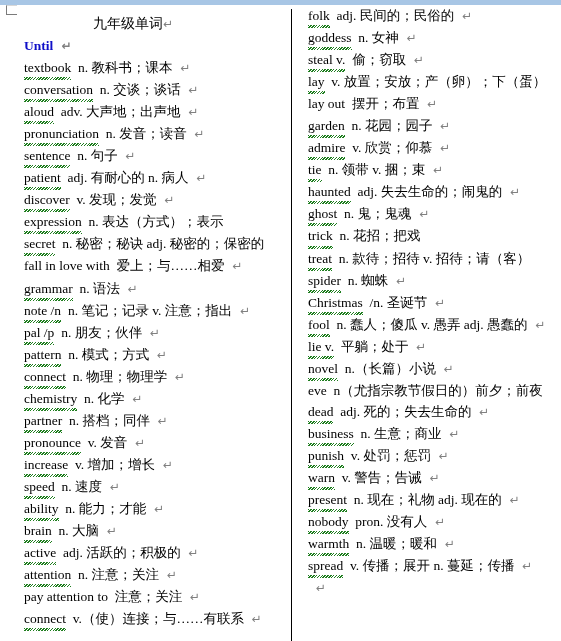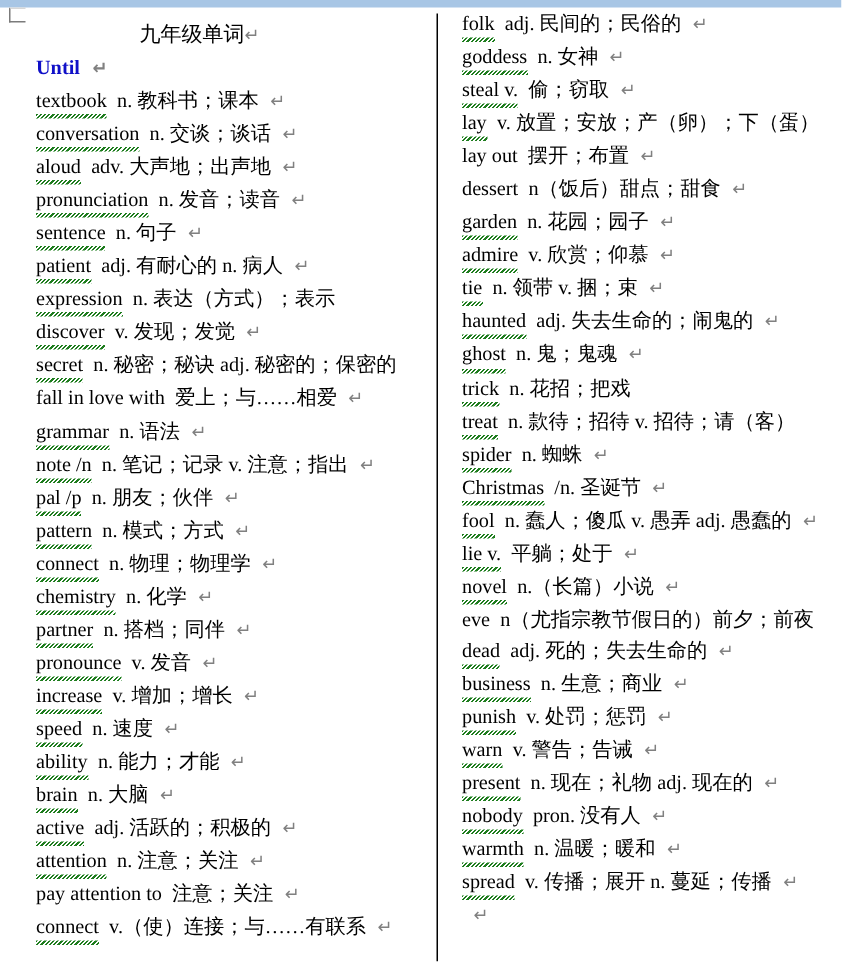--- a/index.html
+++ b/index.html
@@ -118,22 +118,22 @@
       <span>九年级单词</span><span class="pilcrow">↵</span>
     </div>
     <div id="left-entries">
         <div class="entry heading-entry"><span class="">Until</span><span class="pilcrow">&nbsp;&nbsp;↵</span></div>
         <div class="entry"><span class="sq">textbook</span><span class="sp">&nbsp;&nbsp;</span><span>n. 教科书；课本</span><span class="pilcrow">&nbsp;&nbsp;↵</span></div>
         <div class="entry"><span class="sq">conversation</span><span class="sp">&nbsp;&nbsp;</span><span>n. 交谈；谈话</span><span class="pilcrow">&nbsp;&nbsp;↵</span></div>
         <div class="entry"><span class="sq">aloud</span><span class="sp">&nbsp;&nbsp;</span><span>adv. 大声地；出声地</span><span class="pilcrow">&nbsp;&nbsp;↵</span></div>
         <div class="entry"><span class="sq">pronunciation</span><span class="sp">&nbsp;&nbsp;</span><span>n. 发音；读音</span><span class="pilcrow">&nbsp;&nbsp;↵</span></div>
         <div class="entry"><span class="sq">sentence</span><span class="sp">&nbsp;&nbsp;</span><span>n. 句子</span><span class="pilcrow">&nbsp;&nbsp;↵</span></div>
         <div class="entry"><span class="sq">patient</span><span class="sp">&nbsp;&nbsp;</span><span>adj. 有耐心的  n. 病人</span><span class="pilcrow">&nbsp;&nbsp;↵</span></div>
+        <div class="entry"><span class="sq">discover</span><span class="sp">&nbsp;&nbsp;</span><span>v. 发现；发觉</span><span class="pilcrow">&nbsp;&nbsp;↵</span></div>
         <div class="entry"><span class="sq">expression</span><span class="sp">&nbsp;&nbsp;</span><span>n. 表达（方式）；表示</span></div>
-        <div class="entry"><span class="sq">discover</span><span class="sp">&nbsp;&nbsp;</span><span>v. 发现；发觉</span><span class="pilcrow">&nbsp;&nbsp;↵</span></div>
         <div class="entry"><span class="sq">secret</span><span class="sp">&nbsp;&nbsp;</span><span>n. 秘密；秘诀  adj. 秘密的；保密的</span></div>
         <div class="entry"><span class="">fall in love with</span><span class="sp">&nbsp;&nbsp;</span><span>爱上；与……相爱</span><span class="pilcrow">&nbsp;&nbsp;↵</span></div>
         <div class="entry"><span class="sq">grammar</span><span class="sp">&nbsp;&nbsp;</span><span>n. 语法</span><span class="pilcrow">&nbsp;&nbsp;↵</span></div>
         <div class="entry"><span class="sq">note /n</span><span class="sp">&nbsp;&nbsp;</span><span>n. 笔记；记录 v. 注意；指出</span><span class="pilcrow">&nbsp;&nbsp;↵</span></div>
         <div class="entry"><span class="sq">pal /p</span><span class="sp">&nbsp;&nbsp;</span><span>n. 朋友；伙伴</span><span class="pilcrow">&nbsp;&nbsp;↵</span></div>
         <div class="entry"><span class="sq">pattern</span><span class="sp">&nbsp;&nbsp;</span><span>n. 模式；方式</span><span class="pilcrow">&nbsp;&nbsp;↵</span></div>
         <div class="entry"><span class="sq">connect</span><span class="sp">&nbsp;&nbsp;</span><span>n. 物理；物理学</span><span class="pilcrow">&nbsp;&nbsp;↵</span></div>
         <div class="entry"><span class="sq">chemistry</span><span class="sp">&nbsp;&nbsp;</span><span>n. 化学</span><span class="pilcrow">&nbsp;&nbsp;↵</span></div>
         <div class="entry"><span class="sq">partner</span><span class="sp">&nbsp;&nbsp;</span><span>n. 搭档；同伴</span><span class="pilcrow">&nbsp;&nbsp;↵</span></div>
         <div class="entry"><span class="sq">pronounce</span><span class="sp">&nbsp;&nbsp;</span><span>v. 发音</span><span class="pilcrow">&nbsp;&nbsp;↵</span></div>
@@ -148,21 +148,20 @@
       </div>
   </div>
 
   <div class="col col-right">
     <div id="right-entries">
         <div class="entry"><span class="sq">folk</span><span class="sp">&nbsp;&nbsp;</span><span>adj. 民间的；民俗的</span><span class="pilcrow">&nbsp;&nbsp;↵</span></div>
         <div class="entry"><span class="sq">goddess</span><span class="sp">&nbsp;&nbsp;</span><span>n. 女神</span><span class="pilcrow">&nbsp;&nbsp;↵</span></div>
         <div class="entry"><span class="sq">steal v.</span><span class="sp">&nbsp;&nbsp;</span><span>偷；窃取</span><span class="pilcrow">&nbsp;&nbsp;↵</span></div>
         <div class="entry"><span class="sq">lay</span><span class="sp">&nbsp;&nbsp;</span><span>v.  放置；安放；产（卵）；下（蛋）</span></div>
         <div class="entry"><span class="">lay out</span><span class="sp">&nbsp;&nbsp;</span><span>摆开；布置</span><span class="pilcrow">&nbsp;&nbsp;↵</span></div>
-        <div class="entry"><span class="">dessert</span><span class="sp">&nbsp;&nbsp;</span><span>n（饭后）甜点；甜食</span><span class="pilcrow">&nbsp;&nbsp;↵</span></div>
         <div class="entry"><span class="sq">garden</span><span class="sp">&nbsp;&nbsp;</span><span>n. 花园；园子</span><span class="pilcrow">&nbsp;&nbsp;↵</span></div>
         <div class="entry"><span class="sq">admire</span><span class="sp">&nbsp;&nbsp;</span><span>v. 欣赏；仰慕</span><span class="pilcrow">&nbsp;&nbsp;↵</span></div>
         <div class="entry"><span class="sq">tie</span><span class="sp">&nbsp;&nbsp;</span><span>n.  领带 v. 捆；束</span><span class="pilcrow">&nbsp;&nbsp;↵</span></div>
         <div class="entry"><span class="sq">haunted</span><span class="sp">&nbsp;&nbsp;</span><span>adj. 失去生命的；闹鬼的</span><span class="pilcrow">&nbsp;&nbsp;↵</span></div>
         <div class="entry"><span class="sq">ghost</span><span class="sp">&nbsp;&nbsp;</span><span>n. 鬼；鬼魂</span><span class="pilcrow">&nbsp;&nbsp;↵</span></div>
         <div class="entry"><span class="sq">trick</span><span class="sp">&nbsp;&nbsp;</span><span>n. 花招；把戏</span></div>
         <div class="entry"><span class="sq">treat</span><span class="sp">&nbsp;&nbsp;</span><span>n. 款待；招待 v. 招待；请（客）</span></div>
         <div class="entry"><span class="sq">spider</span><span class="sp">&nbsp;&nbsp;</span><span>n. 蜘蛛</span><span class="pilcrow">&nbsp;&nbsp;↵</span></div>
         <div class="entry"><span class="sq">Christmas</span><span class="sp">&nbsp;&nbsp;</span><span>/n. 圣诞节</span><span class="pilcrow">&nbsp;&nbsp;↵</span></div>
         <div class="entry"><span class="sq">fool</span><span class="sp">&nbsp;&nbsp;</span><span>n. 蠢人；傻瓜   v. 愚弄 adj.  愚蠢的</span><span class="pilcrow">&nbsp;&nbsp;↵</span></div>

